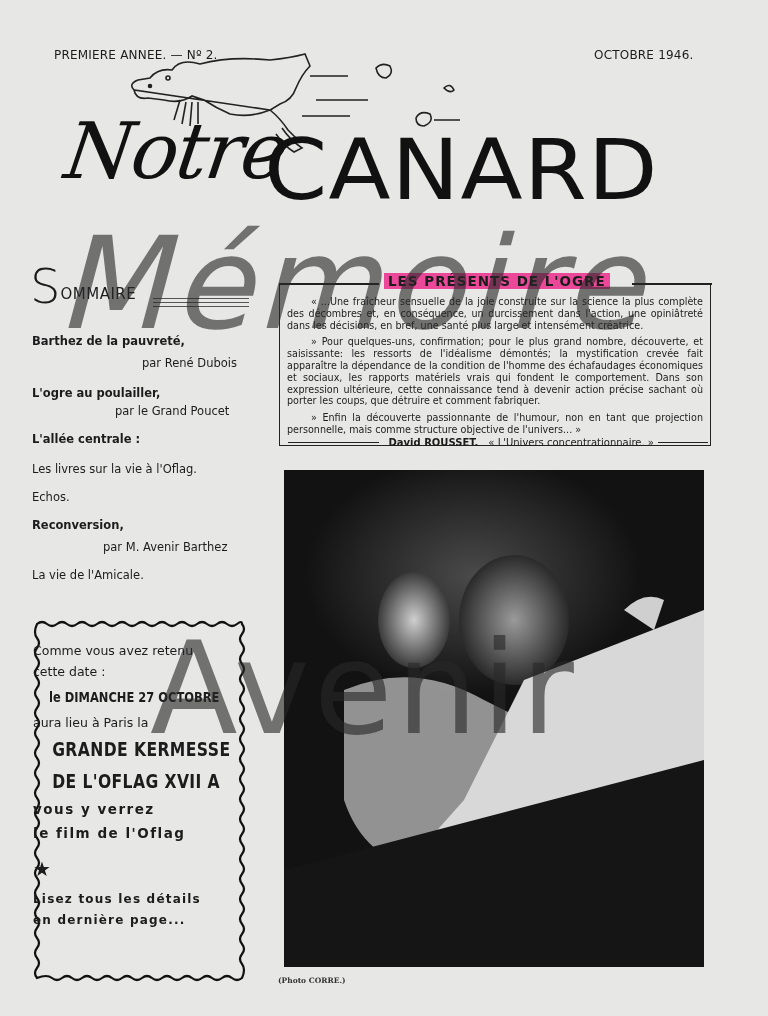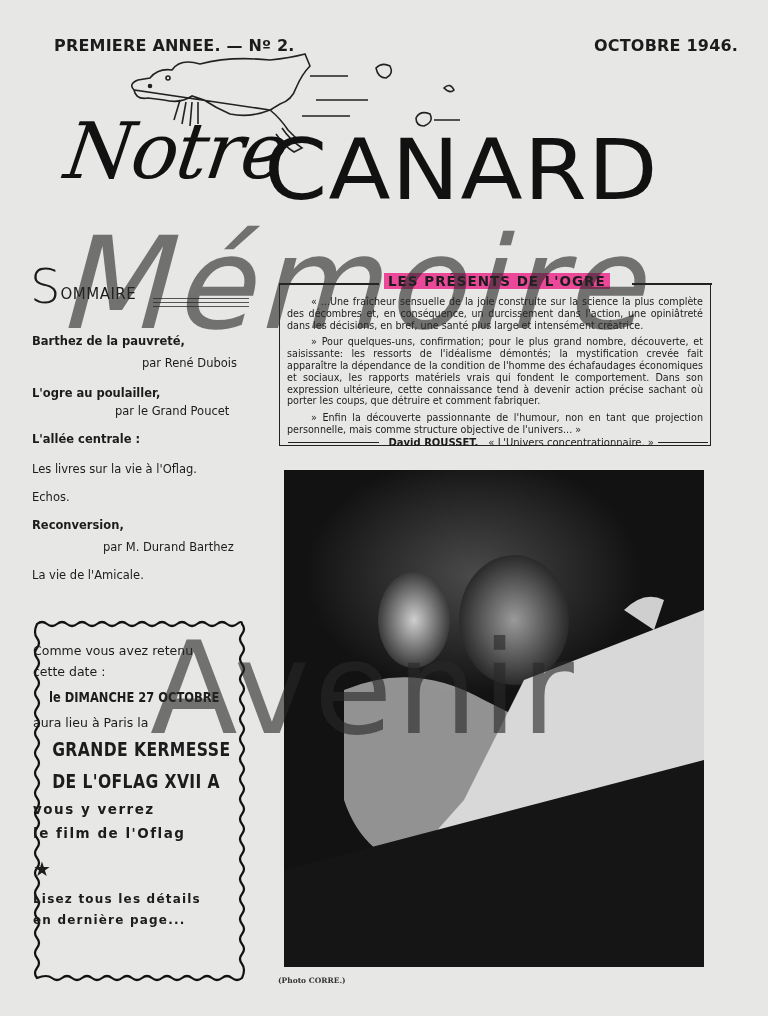--- a/index.html
+++ b/index.html
@@ -3,21 +3,21 @@
   <meta charset="utf-8">
   <style>
     html, body { margin: 0; padding: 0; }
     body {
       width: 768px; height: 1016px; overflow: hidden; position: relative;
       background: #e6e6e4;
       font-family: "DejaVu Sans", sans-serif;
       color: #1c1c1c;
     }
     .page { position: absolute; inset: 0; background: #e7e7e5; }
-    .issue-line { position: absolute; top: 36px; font-size: 16px; font-weight: bold; letter-spacing: 0.2px; }
+    .issue-line { position: absolute; top: 48px; font-size: 12px; font-weight: normal; letter-spacing: 0.2px; }
     .issue-left { left: 54px; }
     .issue-right { left: 594px; }
     .duck { position: absolute; left: 120px; top: 48px; width: 340px; height: 110px; }
     .title-notre { position: absolute; left: 66px; top: 112px; font-family: "DejaVu Serif", serif; font-style: italic;
       font-size: 78px; line-height: 1; letter-spacing: -2px; transform: skewX(-8deg); color: #111; }
     .title-canard { position: absolute; left: 264px; top: 128px; font-family: "DejaVu Sans", sans-serif;
       font-size: 84px; line-height: 1; letter-spacing: 1px; color: #111; font-weight: normal; transform: scaleX(1.08); transform-origin: left; }
     .bulletin-bar { position: absolute; left: 33px; top: 227px; width: 678px; height: 18px;
       border: 1.5px solid #222; border-radius: 9px; display: flex; align-items: center; justify-content: center; }
     .bulletin-bar span { font-family: "DejaVu Sans Mono", monospace; font-size: 10px; font-weight: bold; letter-spacing: 6.6px; white-space: nowrap; }
@@ -94,21 +94,21 @@
 
   <div class="toc">
     <div class="toc-item t" style="top:0px">Barthez de la pauvreté,</div>
     <div class="toc-item" style="top:22px; left:110px">par René Dubois</div>
     <div class="toc-item t" style="top:52px">L'ogre au poulailler,</div>
     <div class="toc-item" style="top:70px; left:83px">par le Grand Poucet</div>
     <div class="toc-item t" style="top:98px">L'allée centrale :</div>
     <div class="toc-item" style="top:128px">Les livres sur la vie à l'Oflag.</div>
     <div class="toc-item" style="top:156px">Echos.</div>
     <div class="toc-item t" style="top:184px">Reconversion,</div>
-    <div class="toc-item" style="top:206px; left:71px">par M. Durand Barthez</div>
+    <div class="toc-item" style="top:206px; left:71px">par M. Avenir Barthez</div>
     <div class="toc-item" style="top:234px">La vie de l'Amicale.</div>
   </div>
 
   <div class="quote-box"></div>
   <div class="quote-title">LES PRÉSENTS DE L'OGRE</div>
   <div class="quote-body">
     <p>« ...Une fraîcheur sensuelle de la joie construite sur la science la plus complète des décombres et, en conséquence, un durcissement dans l'action, une opiniâtreté dans les décisions, en bref, une santé plus large et intensément créatrice.</p>
     <p>» Pour quelques-uns, confirmation; pour le plus grand nombre, découverte, et saisissante: les ressorts de l'idéalisme démontés; la mystification crevée fait apparaître la dépendance de la condition de l'homme des échafaudages économiques et sociaux, les rapports matériels vrais qui fondent le comportement. Dans son expression ultérieure, cette connaissance tend à devenir action précise sachant où porter les coups, que détruire et comment fabriquer.</p>
     <p>» Enfin la découverte passionnante de l'humour, non en tant que projection personnelle, mais comme structure objective de l'univers... »</p>
   </div>

